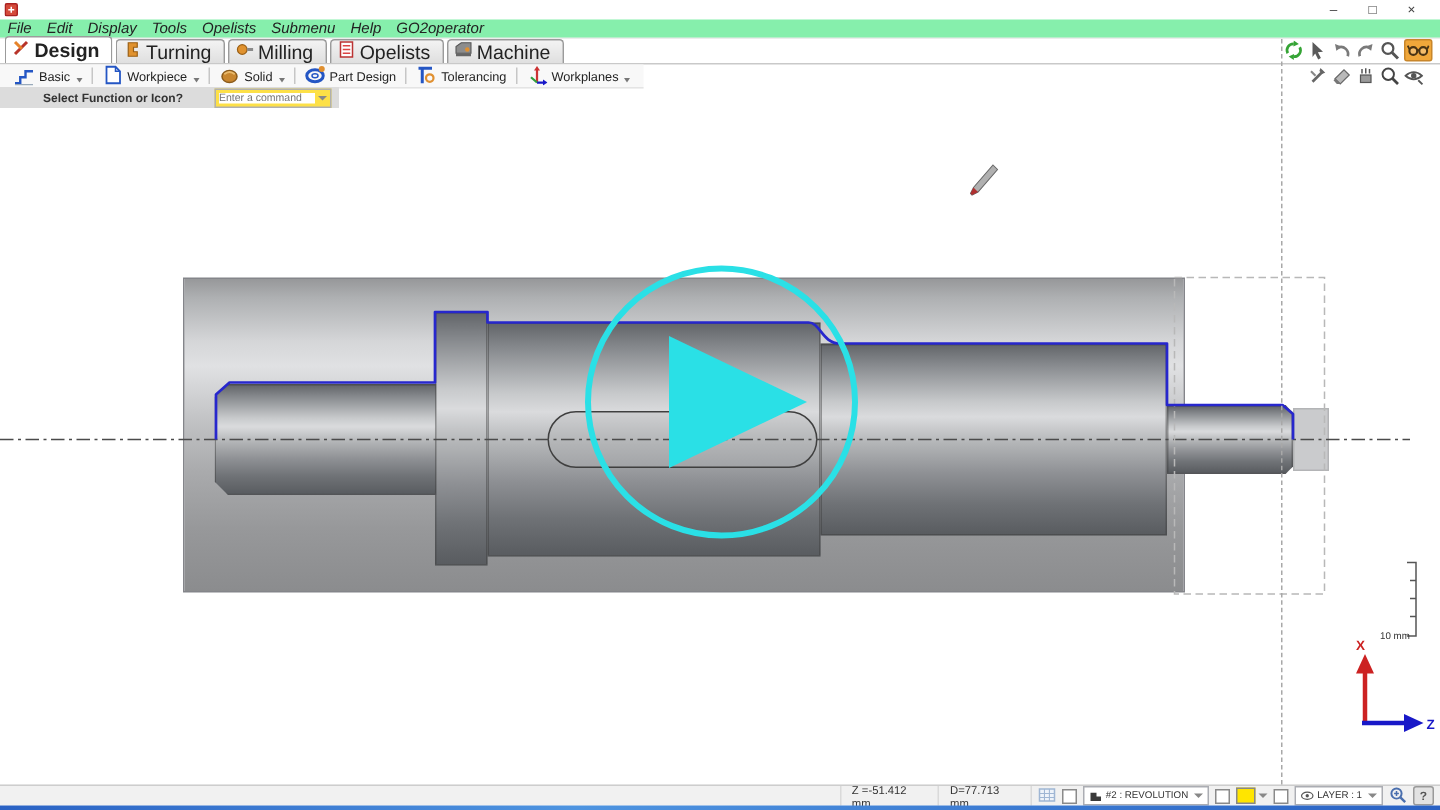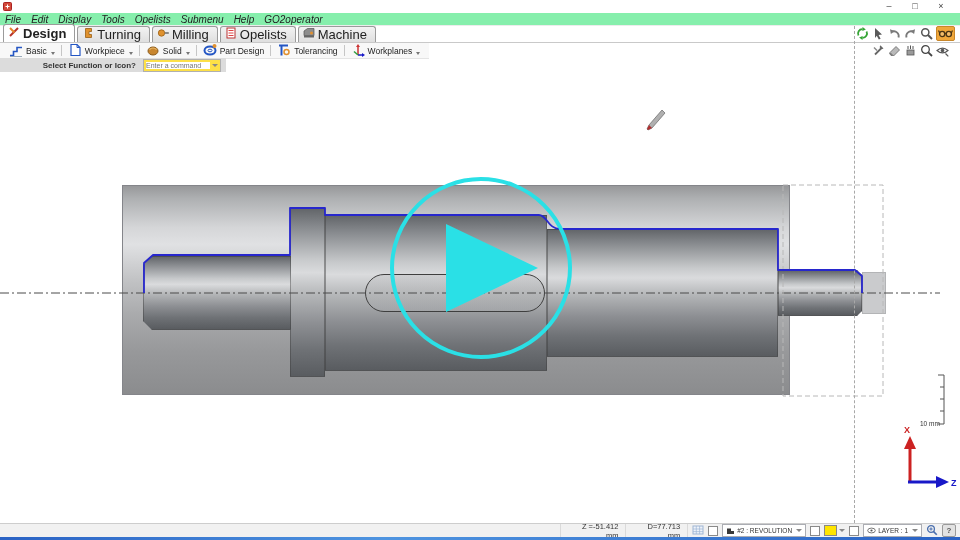--- a/index.html
+++ b/index.html
@@ -29,21 +29,21 @@
   
   .ribbon{position:absolute;top:43px;left:0;height:15px;display:flex;align-items:center;
     font-size:8.5px;background:#f8f8f8;padding:0 4px;border-bottom:1px solid #e4e4e4;}
   .rbtn{display:flex;align-items:center;gap:3px;padding:0 5px;height:15px;}
   .sep{width:1px;height:11px;background:#c6c6c6;margin:0 1px;}
   .dd{width:0;height:0;border-left:2.5px solid transparent;border-right:2.5px solid transparent;
     border-top:3px solid #777;margin:6px 0 0 1px;}
 
   
   .cmdrow{position:absolute;top:58px;left:0;width:226px;height:14px;background:#dcdcdc;
-    display:flex;align-items:center;justify-content:flex-end;gap:7px;padding-right:5px;box-sizing:border-box;}
+    display:flex;align-items:center;justify-content:flex-end;gap:21px;padding-right:5px;box-sizing:border-box;}
   .cmdlabel{font-size:8px;font-weight:bold;color:#333;}
   .combo-wrap{display:flex;align-items:center;background:#fde047;border:1px solid #b0b0b0;height:11px;padding:0 2px;}
   .cmdinput{width:64px;border:none;outline:none;font-size:7px;color:#666;font-family:"Liberation Sans",sans-serif;padding:0;}
   .chev{width:0;height:0;border-left:3px solid transparent;border-right:3px solid transparent;border-top:3.5px solid #888;margin-left:2px;}
 
   .gobtn{position:absolute;top:81px;left:8px;width:24px;height:22px;background:#e9e9e9;
     color:#52679c;font-weight:bold;font-size:11px;display:flex;align-items:center;justify-content:center;}
 
   
   .icons-r1{position:absolute;top:26px;left:856px;display:flex;gap:3px;align-items:center;}
@@ -71,21 +71,21 @@
   .keyway{position:absolute;left:365px;top:202px;width:180px;height:38px;border:1.5px solid #3f3f3f;
     border-radius:19px;background:linear-gradient(180deg,rgba(0,0,0,.05),rgba(255,255,255,.06));box-sizing:border-box;}
   .overlay{position:absolute;left:0;top:0;width:960px;height:451px;pointer-events:none;}
   .play{position:absolute;left:388px;top:103px;width:186px;height:186px;cursor:pointer;}
   .vline{position:absolute;left:854px;top:26px;height:497px;width:0;border-left:1px dashed #a8a8a8;pointer-events:none;z-index:9;}
 
   
   .statusbar{position:absolute;top:523px;left:0;right:0;height:14px;background:#f1f1f1;
     border-top:1px solid #cdcdcd;display:flex;align-items:center;font-size:7.5px;color:#333;box-sizing:border-box;}
   .sfill{width:566px;height:100%;}
-  .sfield{height:100%;display:flex;align-items:center;justify-content:center;border-left:1px solid #dadada;padding:0 7px;text-align:right;}
+  .sfield{height:100%;display:flex;align-items:center;justify-content:center;border-left:1px solid #dadada;padding:0 7px;}
   .sicons{display:flex;align-items:center;gap:4px;border-left:1px solid #dadada;height:100%;padding:0 4px;}
   .cb{width:8px;height:8px;background:#fff;border:1px solid #8a8a8a;display:inline-block;}
   .scombo{display:flex;align-items:center;gap:2px;background:#fff;border:1px solid #abadb3;height:11px;padding:0 3px;font-size:6.5px;white-space:nowrap;}
   .swatch{width:11px;height:9px;background:#ffe500;border:1px solid #888;display:inline-block;}
   .helpbtn{width:12px;height:11px;background:#e2e2e2;border:1px solid #9a9a9a;border-radius:2px;
     font-size:8px;font-weight:bold;color:#555;display:flex;align-items:center;justify-content:center;}
   .bottomstrip{position:absolute;bottom:0;left:0;right:0;height:3px;
     background:linear-gradient(90deg,#2a62c4,#4e94e0 40%,#2a62c4);}
 </style>
 </head>

